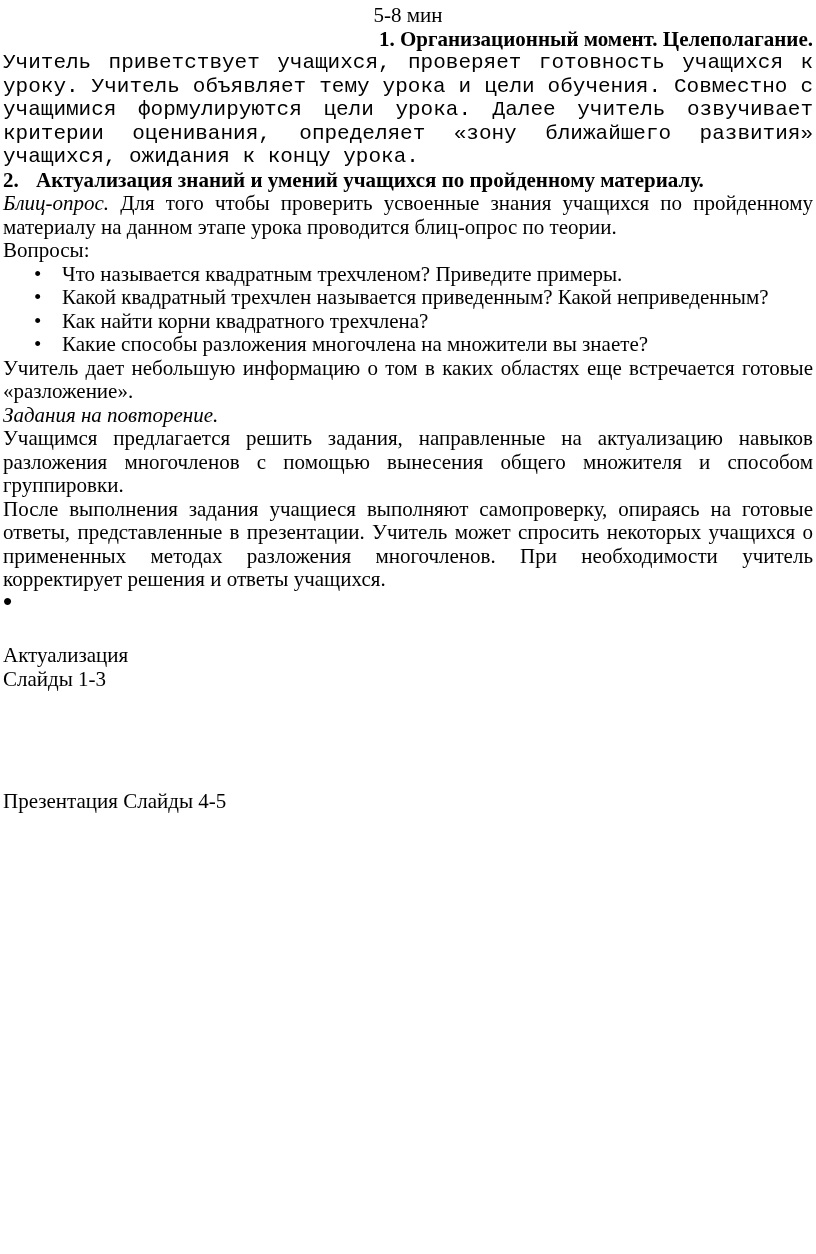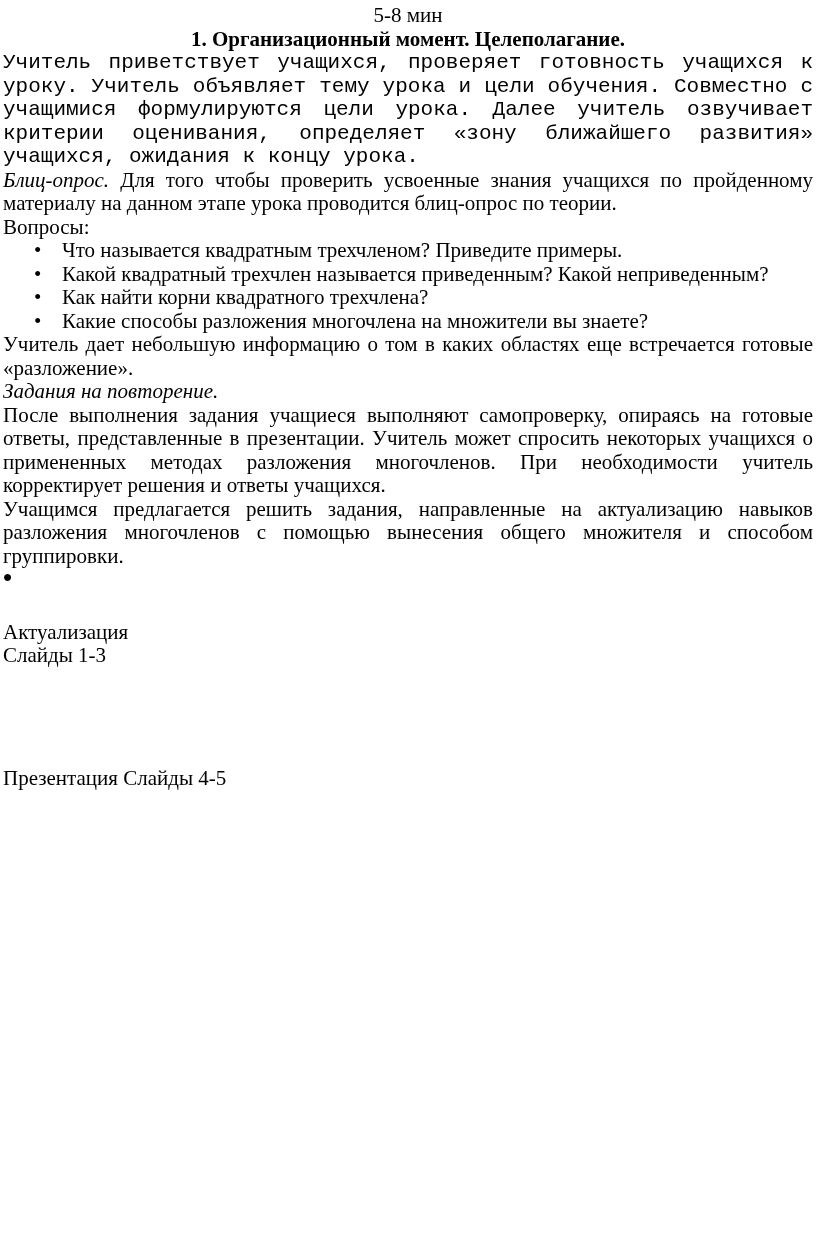--- a/index.html
+++ b/index.html
@@ -37,21 +37,21 @@
   .bullet-lg {
     font-size: 24px;
     line-height: 23.5px;
     vertical-align: -1px;
     display: inline-block;
     margin-right: 6px;
   }
 
   .num-heading {
     font-weight: bold;
-    text-align: center;
+    text-align: right;
   }
 
   .jpara {
     text-align: justify;
     text-justify: inter-word;
   }
   .org-para { min-height: 94px; font-family: Liberation Mono, monospace; }
 
   .sec2-heading {
     margin-top: 29px;
@@ -110,39 +110,40 @@
 
 <div class="page">
 
   <p class="duration">5-8 мин</p>
 
 
   <p class="num-heading">1. Организационный момент. Целеполагание.</p>
 
   <p class="jpara org-para">Учитель приветствует учащихся, проверяет готовность учащихся к уроку. Учитель объявляет тему урока и цели обучения. Совместно с учащимися формулируются цели урока. Далее учитель озвучивает критерии оценивания, определяет «зону ближайшего развития» учащихся, ожидания к концу урока.</p>
 
+  <p class="sec2-heading"><span class="sec2-num">2.</span><span>Актуализация знаний и умений учащихся по пройденному материалу.</span></p>
 
   <p class="jpara blitz-para"><span class="italic">Блиц-опрос.</span> <span>Для того чтобы проверить усвоенные знания учащихся по пройденному материалу на данном этапе урока проводится блиц-опрос по теории.</span></p>
 
   <p>Вопросы:</p>
 
   <ul class="questions">
     <li><span class="q-bullet">•</span><span>Что называется квадратным трехчленом? Приведите примеры.</span></li>
     <li><span class="q-bullet">•</span><span>Какой квадратный трехчлен называется приведенным? Какой неприведенным?</span></li>
     <li><span class="q-bullet">•</span><span>Как найти корни квадратного трехчлена?</span></li>
     <li><span class="q-bullet">•</span><span>Какие способы разложения многочлена на множители вы знаете?</span></li>
   </ul>
 
   <p class="jpara info-para">Учитель дает небольшую информацию о том в каких областях еще встречается готовые «разложение».</p>
 
   <p class="rep-title">Задания на повторение.</p>
 
+  <p class="jpara rep-para">Учащимся предлагается решить задания, направленные на актуализацию навыков разложения многочленов с помощью вынесения общего множителя и способом группировки.</p>
+
   <p class="jpara selfcheck-para">После выполнения задания учащиеся выполняют самопроверку, опираясь на готовые ответы, представленные в презентации. Учитель может спросить некоторых учащихся о примененных методах разложения многочленов. При необходимости учитель корректирует решения и ответы учащихся.</p>
-
-  <p class="jpara rep-para">Учащимся предлагается решить задания, направленные на актуализацию навыков разложения многочленов с помощью вынесения общего множителя и способом группировки.</p>
 
   <p class="lone-bullet">•</p>
 
   <div class="res-block1">
     <p>Актуализация</p>
     <p>Слайды 1-3</p>
   </div>
 
   <div class="res-block2">
     <p>Презентация Слайды 4-5</p>

